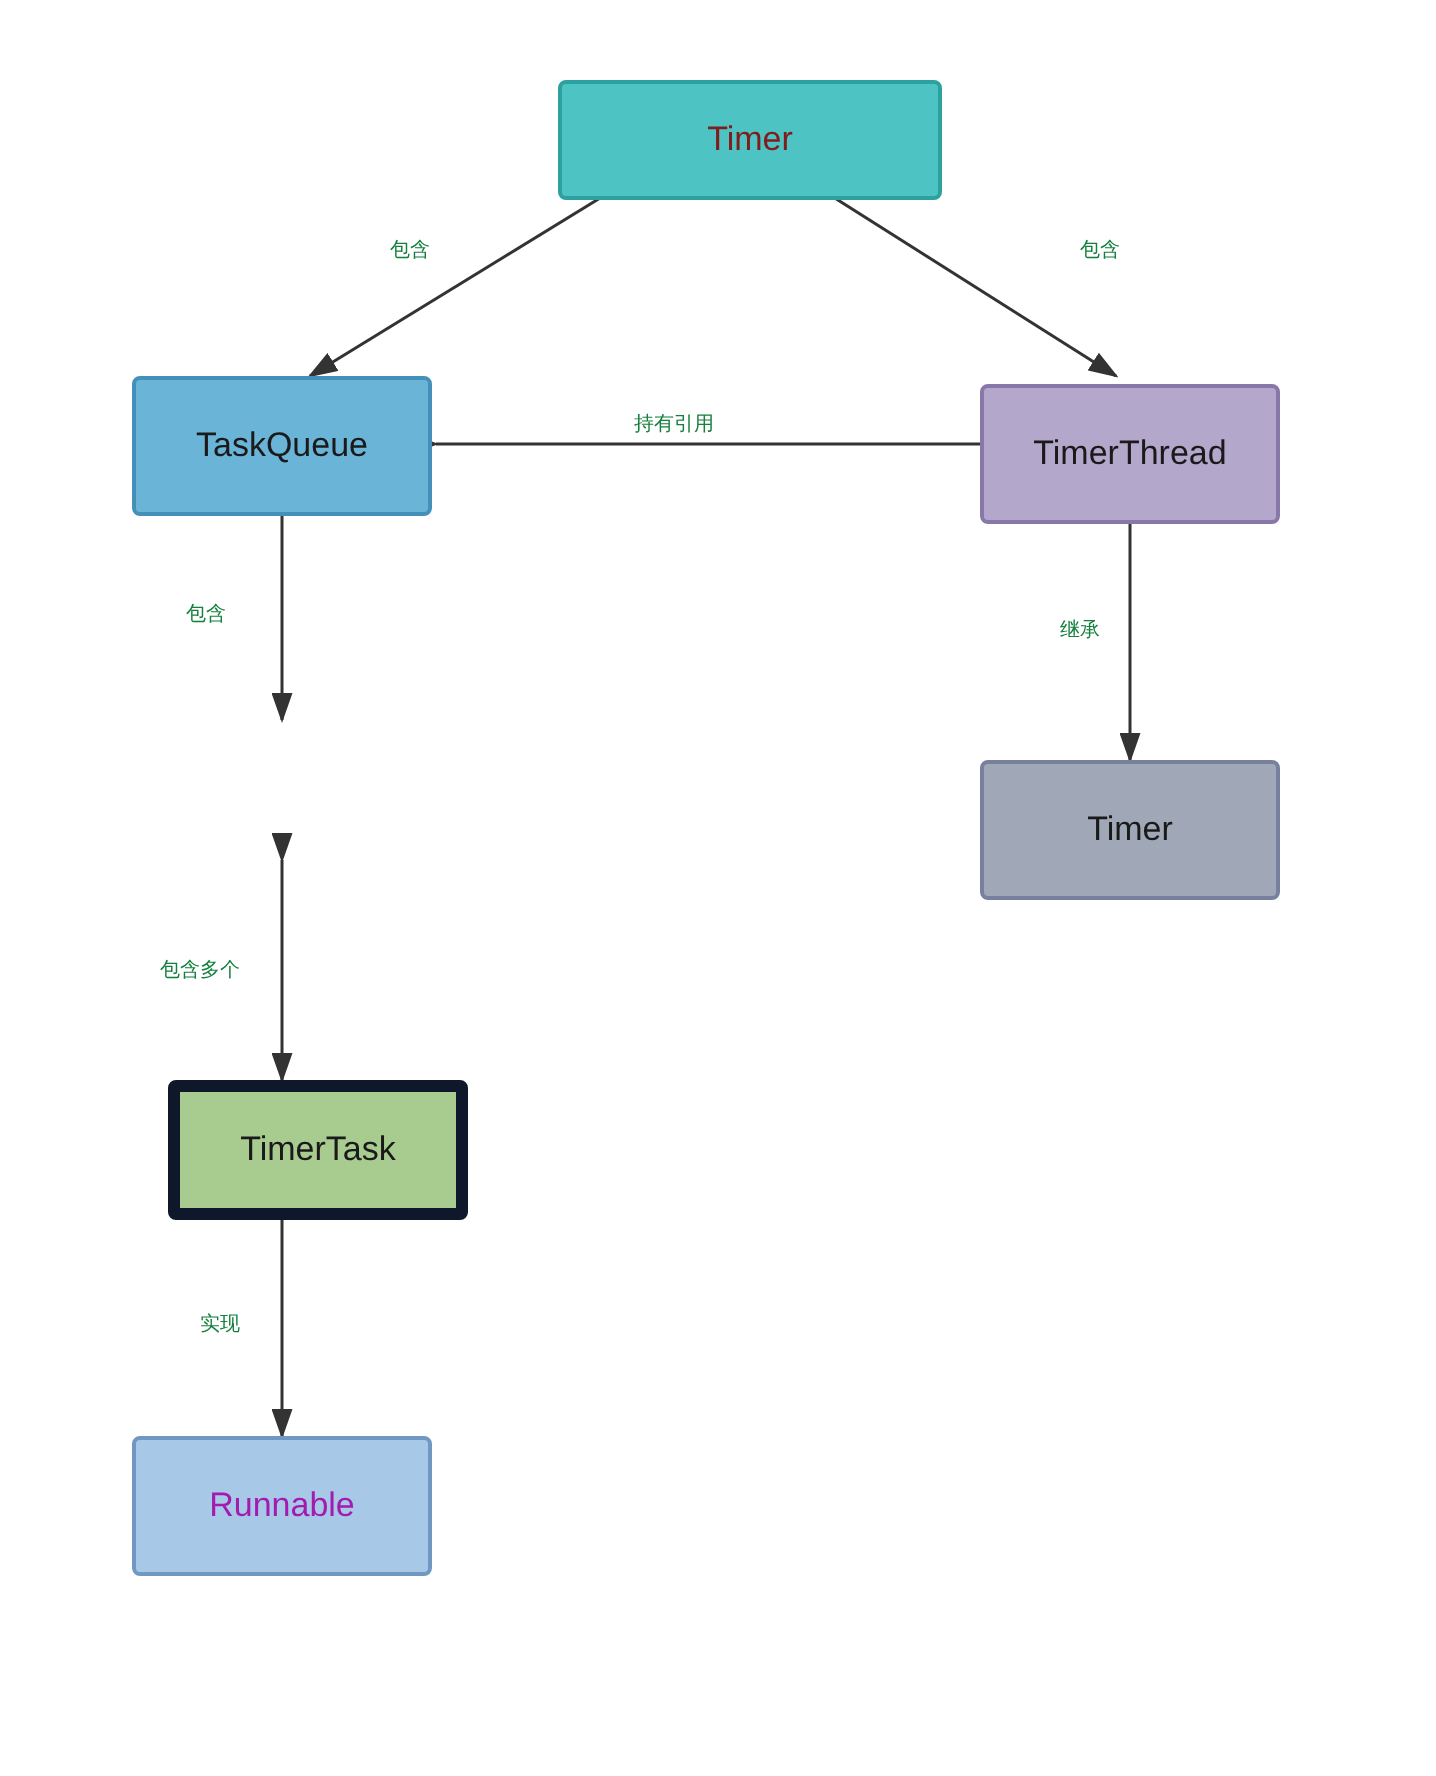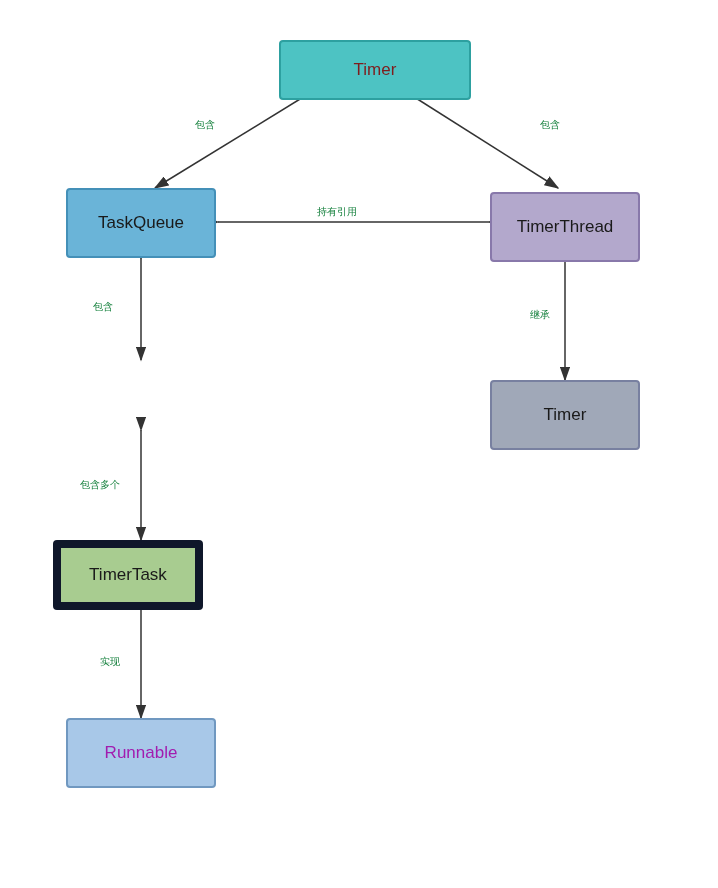--- a/index.html
+++ b/index.html
@@ -67,25 +67,25 @@
       background: #a0a8b8;
       border: 2px solid #7880a0;
       color: #1a1a1a;
       width: 150px;
       height: 70px;
       left: 490px;
       top: 380px;
     }
     .box-timertask {
       background: #a8cc90;
-      border: 8px solid #0f172a;
+      border: 6px solid #0f172a;
       color: #1a1a1a;
       width: 150px;
       height: 70px;
-      left: 53px;
+      left: 84px;
       top: 540px;
     }
     .box-runnable {
       background: #a8c8e8;
       border: 2px solid #7098c0;
       color: #a21caf;
       width: 150px;
       height: 70px;
       left: 66px;
       top: 718px;

